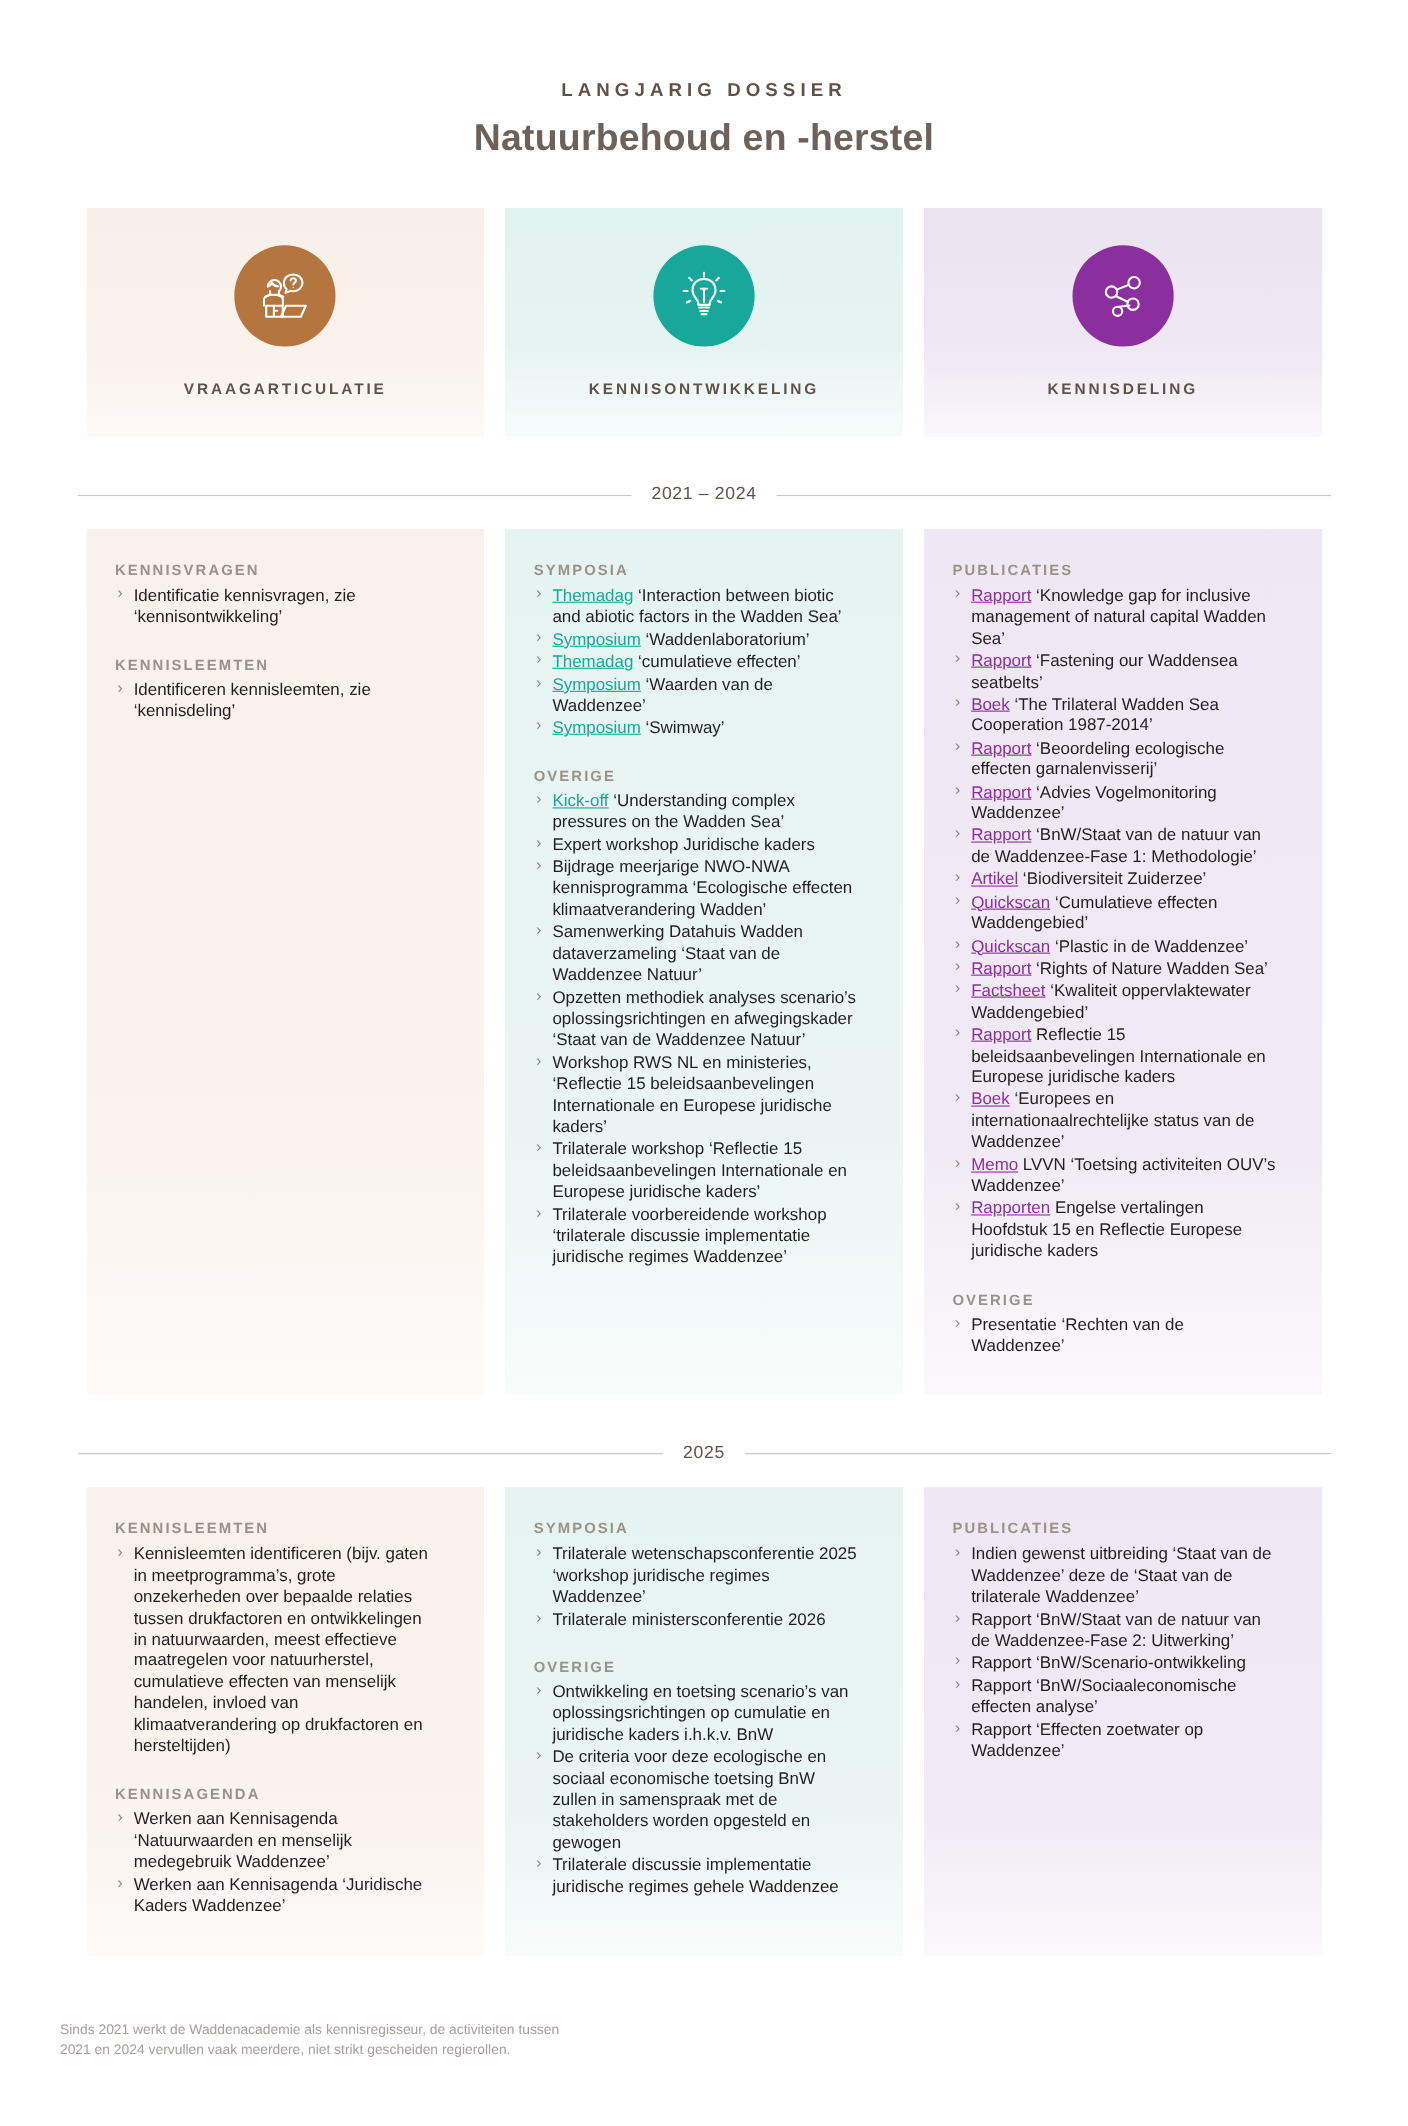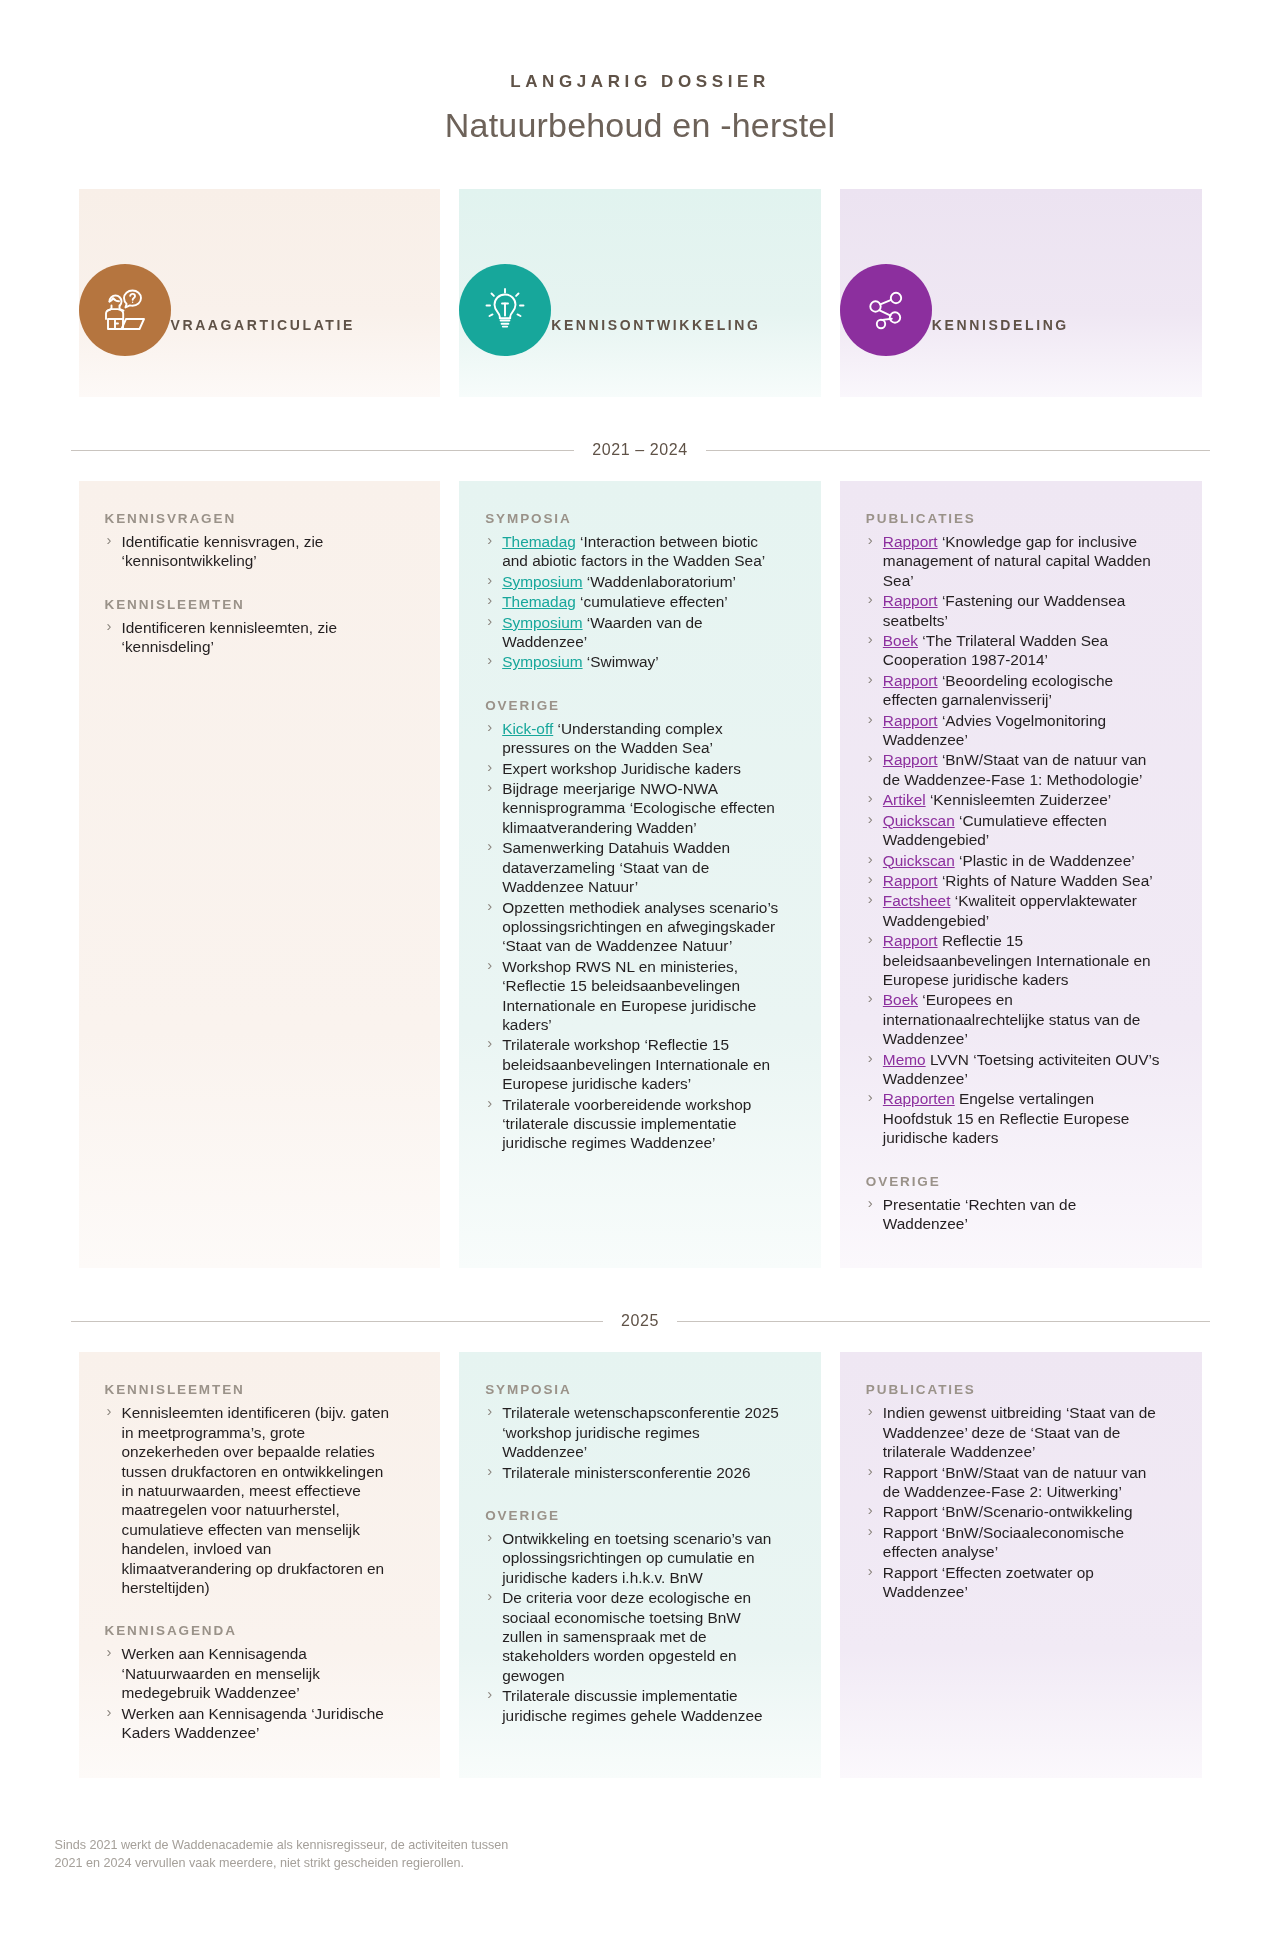--- a/index.html
+++ b/index.html
@@ -18,39 +18,39 @@
   .header { text-align: center; padding-top: 72px; }
   .kicker {
     font-size: 17px;
     letter-spacing: 4.6px;
     font-weight: 700;
     color: #5f5247;
     text-transform: uppercase;
   }
   .title {
     font-size: 34px;
-    font-weight: 400;
+    font-weight: 700;
     color: #6d6259;
     margin-top: 14px;
     letter-spacing: 0.2px;
   }
 
   
   .cards {
     display: flex;
     gap: 19px;
     margin-top: 44px;
     padding: 0 74px;
   }
   .card {
     flex: 1 1 0;
     height: 208px;
     position: relative;
     display: flex;
-    flex-direction: row;
+    flex-direction: column;
     align-items: center;
     justify-content: flex-start;
     padding-top: 34px;
   }
   .card.vraag  { background: linear-gradient(180deg,#f8efe8 0%, #f9f1eb 60%, #fdf9f7 100%); }
   .card.kennis { background: linear-gradient(180deg,#e1f3ef 0%, #e6f4f1 60%, #f7fcfb 100%); }
   .card.deling { background: linear-gradient(180deg,#ece3f1 0%, #efe7f3 60%, #faf7fc 100%); }
 
   .circle {
     width: 92px; height: 92px;
@@ -252,21 +252,21 @@
           </div>
           <div class="col deling">
             <div class="sec-head">PUBLICATIES</div>
             <ul class="items">
               <li><a class="lnk" href="#">Rapport</a><span> ‘Knowledge gap for inclusive management of natural capital Wadden Sea’</span></li>
               <li><a class="lnk" href="#">Rapport</a><span> ‘Fastening our Waddensea seatbelts’</span></li>
               <li><a class="lnk" href="#">Boek</a><span> ‘The Trilateral Wadden Sea Cooperation 1987-2014’</span></li>
               <li><a class="lnk" href="#">Rapport</a><span> ‘Beoordeling ecologische effecten garnalenvisserij’</span></li>
               <li><a class="lnk" href="#">Rapport</a><span> ‘Advies Vogelmonitoring Waddenzee’</span></li>
               <li><a class="lnk" href="#">Rapport</a><span> ‘BnW/Staat van de natuur van de Waddenzee-Fase 1: Methodologie’</span></li>
-              <li><a class="lnk" href="#">Artikel</a><span> ‘Kennisleemten Zuiderzee’</span></li>
+              <li><a class="lnk" href="#">Artikel</a><span> ‘Biodiversiteit Zuiderzee’</span></li>
               <li><a class="lnk" href="#">Quickscan</a><span> ‘Cumulatieve effecten Waddengebied’</span></li>
               <li><a class="lnk" href="#">Quickscan</a><span> ‘Plastic in de Waddenzee’</span></li>
               <li><a class="lnk" href="#">Rapport</a><span> ‘Rights of Nature Wadden Sea’</span></li>
               <li><a class="lnk" href="#">Factsheet</a><span> ‘Kwaliteit oppervlaktewater Waddengebied’</span></li>
               <li><a class="lnk" href="#">Rapport</a><span> Reflectie 15 beleidsaanbevelingen Internationale en Europese juridische kaders</span></li>
               <li><a class="lnk" href="#">Boek</a><span> ‘Europees en internationaalrechtelijke status van de Waddenzee’</span></li>
               <li><a class="lnk" href="#">Memo</a><span> LVVN ‘Toetsing activiteiten OUV’s Waddenzee’</span></li>
               <li><a class="lnk" href="#">Rapporten</a><span> Engelse vertalingen Hoofdstuk 15 en Reflectie Europese juridische kaders</span></li>
             </ul>
             <div class="sec-head gap">OVERIGE</div>

